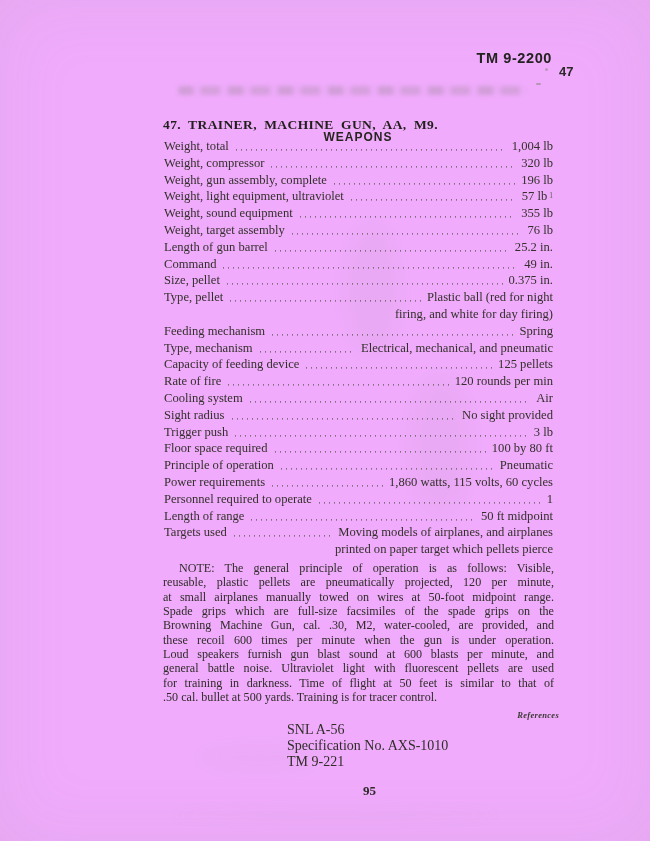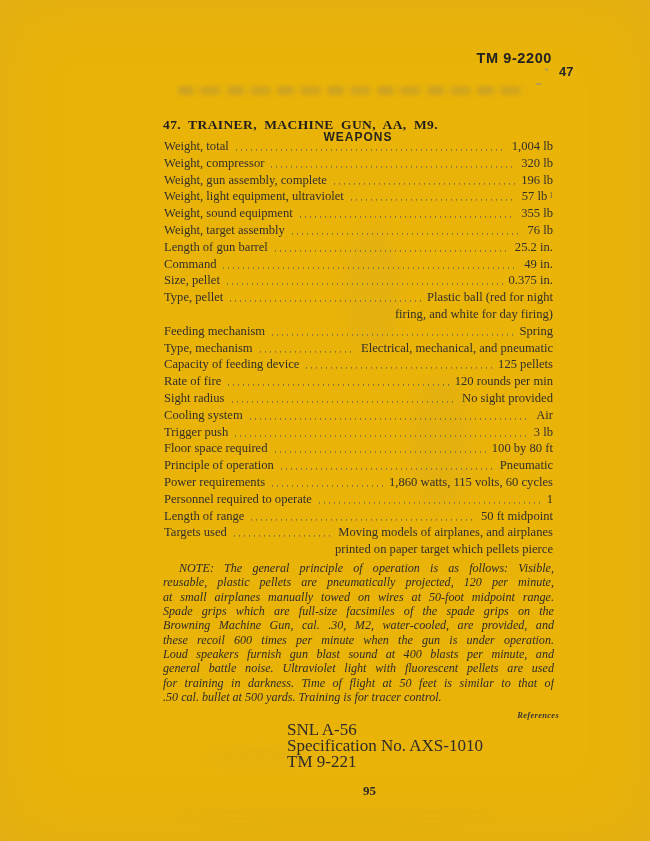--- a/index.html
+++ b/index.html
@@ -4,21 +4,21 @@
 <style>
   html,body{margin:0;padding:0;}
   body{
     width:650px;height:841px;
     background:#f6f6f4;
     font-family:"Liberation Serif", serif;
     overflow:hidden;
   }
   .page{
     position:relative;width:650px;height:841px;
-    background:#eab308;
+    background:#f0abfc;
     box-shadow:inset 0 0 70px rgba(150,148,140,.12);
     overflow:hidden;
   }
   
   .doc-ref{
     position:absolute;top:50px;right:98px;
     font-family:"Liberation Sans",sans-serif;
     font-weight:bold;font-size:14.5px;letter-spacing:.6px;
     color:#232220;
   }
@@ -66,37 +66,37 @@
       rgba(95,92,86,.78) 0 1.4px, transparent 1.4px 5px);
     background-size:100% 1.7px;background-repeat:no-repeat;
     background-position:0 11px;
   }
   .spec-cont{line-height:16.8px;text-align:right;white-space:nowrap;}
   .sup{font-size:7.5px;vertical-align:6px;color:#5c5a55;margin-left:2px;}
 
   
   .note{
     position:absolute;top:561px;left:163px;width:391px;
-    font-size:12.1px;color:#2f2d28;font-style:italic;
+    font-size:12.1px;color:#2f2d28;
   }
   .note-line{
     line-height:14.35px;text-align:justify;text-align-last:justify;
     overflow:hidden;white-space:normal;
   }
   .note-line.first{padding-left:16px;}
   .note-line.last{text-align-last:left;}
 
   .refs-heading{
     position:absolute;top:710px;left:163px;width:396px;text-align:right;
     font-weight:bold;font-style:italic;font-size:8.5px;
     letter-spacing:.3px;color:#3a3832;
   }
   .refs{
     position:absolute;top:722px;left:287px;
-    font-size:17px;color:#2f2d28;
+    font-size:14px;color:#2f2d28;
   }
   .ref-item{line-height:15.8px;white-space:nowrap;}
   .page-num{
     position:absolute;top:783px;left:363px;
     font-weight:bold;font-size:13px;color:#2b2a26;
   }
 </style>
 </head>
 <body>
 
@@ -183,28 +183,28 @@
         <span class="spec-label">Capacity of feeding device</span>
         <span class="leader"></span>
         <span class="spec-value">125 pellets</span>
       </div>
       <div class="spec-row">
         <span class="spec-label">Rate of fire</span>
         <span class="leader"></span>
         <span class="spec-value">120 rounds per min</span>
       </div>
       <div class="spec-row">
+        <span class="spec-label">Cooling system</span>
+        <span class="leader"></span>
+        <span class="spec-value">Air</span>
+      </div>
+      <div class="spec-row">
         <span class="spec-label">Sight radius</span>
         <span class="leader"></span>
         <span class="spec-value">No sight provided</span>
-      </div>
-      <div class="spec-row">
-        <span class="spec-label">Cooling system</span>
-        <span class="leader"></span>
-        <span class="spec-value">Air</span>
       </div>
       <div class="spec-row">
         <span class="spec-label">Trigger push</span>
         <span class="leader"></span>
         <span class="spec-value">3 lb</span>
       </div>
       <div class="spec-row">
         <span class="spec-label">Floor space required</span>
         <span class="leader"></span>
         <span class="spec-value">100 by 80 ft</span>
@@ -237,21 +237,21 @@
       <div class="spec-cont">printed on paper target which pellets pierce</div>
     </div>
 
   <div class="note">
       <div class="note-line first">NOTE: The general principle of operation is as follows: Visible,</div>
       <div class="note-line">reusable, plastic pellets are pneumatically projected, 120 per minute,</div>
       <div class="note-line">at small airplanes manually towed on wires at 50-foot midpoint range.</div>
       <div class="note-line">Spade grips which are full-size facsimiles of the spade grips on the</div>
       <div class="note-line">Browning Machine Gun, cal. .30, M2, water-cooled, are provided, and</div>
       <div class="note-line">these recoil 600 times per minute when the gun is under operation.</div>
-      <div class="note-line">Loud speakers furnish gun blast sound at 400 blasts per minute, and</div>
+      <div class="note-line">Loud speakers furnish gun blast sound at 600 blasts per minute, and</div>
       <div class="note-line">general battle noise. Ultraviolet light with fluorescent pellets are used</div>
       <div class="note-line">for training in darkness. Time of flight at 50 feet is similar to that of</div>
       <div class="note-line last">.50 cal. bullet at 500 yards. Training is for tracer control.</div>
     </div>
 
   <div class="refs-heading">References</div>
   <div class="refs">
       <div class="ref-item">SNL A-56</div>
       <div class="ref-item">Specification No. AXS-1010</div>
       <div class="ref-item">TM 9-221</div>

